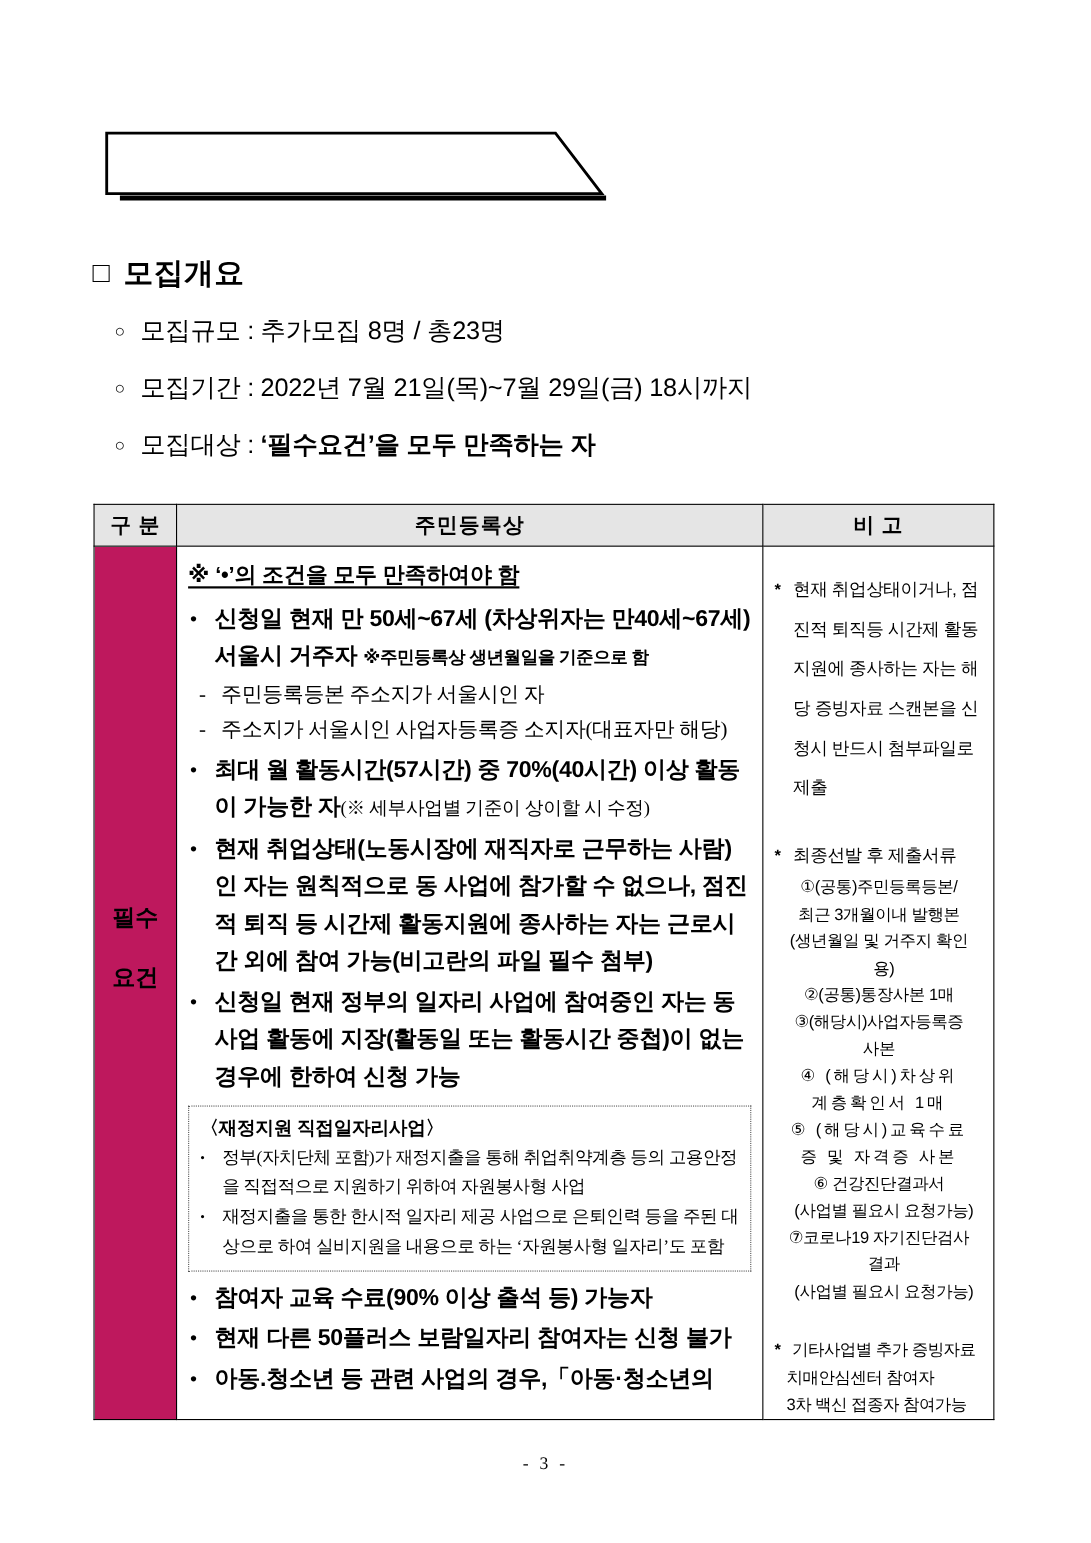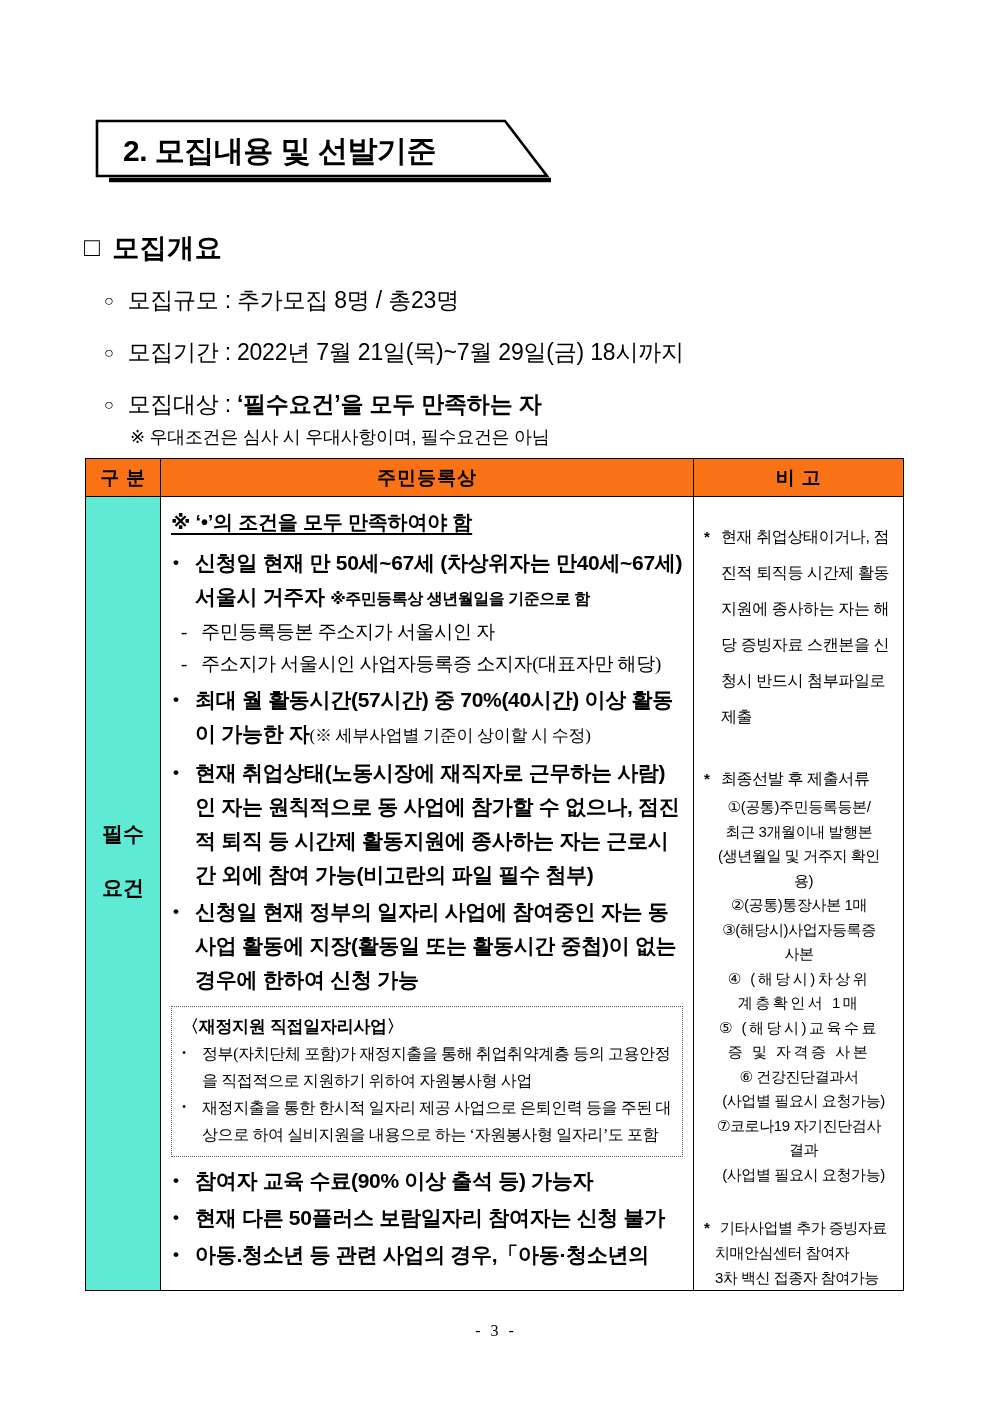--- a/index.html
+++ b/index.html
@@ -38,29 +38,29 @@
   .ov-i1 { top:285px; } .ov-i2 { top:337px; } .ov-i3 { top:389px; }
   .ov-note { position:absolute; left:130px; top:425px; font-size:18px; letter-spacing:-0.3px; }
 
   
   .doc-table {
     position:absolute; left:85px; top:458px; width:818px;
     border-collapse:collapse; table-layout:fixed;
   }
   .doc-table th, .doc-table td { border:1.6px solid #000; }
   .doc-table th {
-    background:#f97316; height:38px;
+    background:#e5e5e5; height:38px;
     font-family:"Liberation Serif","DejaVu Serif",serif;
     font-size:19px; font-weight:bold; text-align:center; letter-spacing:1px;
   }
   .col-w1 { width:75px; } .col-w2 { width:533px; } .col-w3 { width:210px; }
   .body-row { height:768px; }
   .body-row td { vertical-align:top; overflow:hidden; }
   .cell-label {
-    background:#5eead4; text-align:center;
+    background:#be185d; text-align:center;
     font-family:"Liberation Serif","DejaVu Serif",serif;
     font-size:21px; font-weight:bold;
   }
   .cell-label .inner {
     height:100%; display:flex; flex-direction:column;
     justify-content:center; align-items:center; gap:26px; padding-bottom:40px; height:768px;
   }
 
   
   .cell-details { padding:8px 8px 0 8px; }
@@ -108,41 +108,39 @@
 </head>
 <body>
 
 <div class="page">
 
   <div class="banner">
     <svg width="470" height="70">
       <polygon points="2,3 410,3 452,58 2,58" fill="#ffffff" stroke="#000000" stroke-width="2.6"></polygon>
       <line x1="14" y1="62" x2="456" y2="62" stroke="#000000" stroke-width="4.5"></line>
     </svg>
-    <div class="banner-text">2. 모집내용 및 선발기준</div>
   </div>
 
   <div class="ov-heading">
     <span class="sq">□</span>
     <span>모집개요</span>
   </div>
 
   <div class="ov-item ov-i1">
     <span class="cir">○</span>
     <span><span>모집규모</span><span class="sep">:</span><span class="val">추가모집 8명 / 총23명</span></span>
   </div>
   <div class="ov-item ov-i2">
     <span class="cir">○</span>
     <span><span>모집기간</span><span class="sep">:</span><span class="val">2022년 7월 21일(목)~7월 29일(금) 18시까지</span></span>
   </div>
   <div class="ov-item v3 ov-i3">
     <span class="cir">○</span>
     <span><span>모집대상</span><span class="sep">:</span><span class="val">‘필수요건’을 모두 만족하는 자</span></span>
   </div>
-  <div class="ov-note">※ 우대조건은 심사 시 우대사항이며, 필수요건은 아님</div>
 
   <table class="doc-table">
     <colgroup>
         <col class="col-w1">
         <col class="col-w2">
         <col class="col-w3">
       </colgroup>
     <tbody>
         <tr>
       <th>구 분</th>

